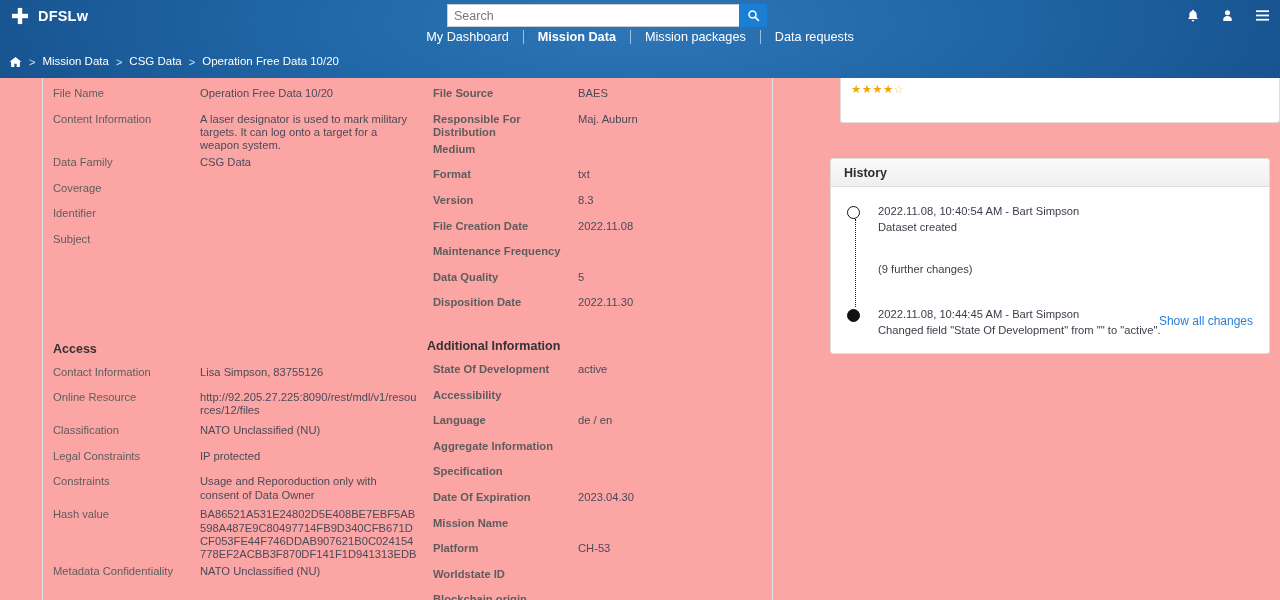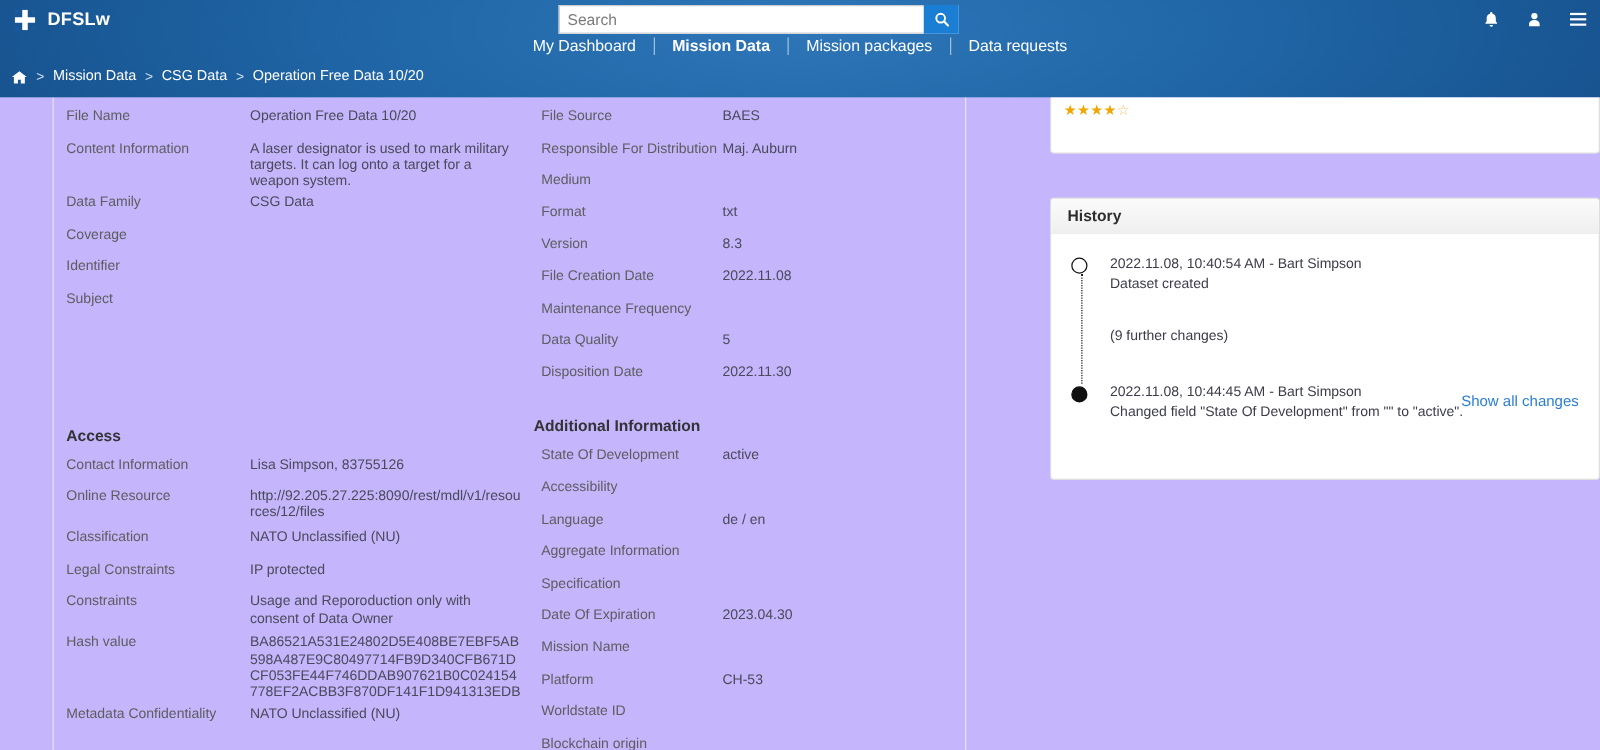--- a/index.html
+++ b/index.html
@@ -130,21 +130,21 @@
     white-space: nowrap;
   }
   .crumb.static { cursor: default; }
   .crumb-sep { color: #cfe0f0; font-size: 11px; line-height: 1; }
 
   
   .page {
     position: relative;
     width: 1280px;
     height: 522px;
-    background: #c4b5fd;
+    background: #fca5a5;
   }
 
   
   .detail {
     position: absolute;
     left: 0;
     top: 0;
     width: 773px;
     height: 522px;
     border-right: 1px solid #e2e2e2;
@@ -187,21 +187,21 @@
     color: #5d5d5d;
     line-height: 1.17;
   }
   .val {
     flex: 1 1 auto;
     font-size: 11.2px;
     color: #4a4a58;
     line-height: 1.18;
     word-break: break-word;
   }
-  .col.right .lbl { flex: 0 0 152px; padding-left: 7px; }
+  .col.right .lbl { flex: 0 0 152px; padding-left: 7px; font-weight: bold; }
   .row.multi { min-height: 33px; }
   .row.hash { min-height: 50px; }
 
   
   .aside {
     position: absolute;
     left: 774px;
     top: 0;
     width: 506px;
     height: 522px;
@@ -223,24 +223,24 @@
     border-top: none;
     border-radius: 0 0 3px 3px;
     padding: 6px 10px 0 10px;
   }
   .stars { font-size: 11.5px; letter-spacing: .3px; line-height: 1; }
   .star-on { color: #f0a500; }
   .star-off { color: #f2c875; }
 
   .history-card {
     position: absolute;
-    left: 66px;
+    left: 56px;
     top: 80px;
     width: 440px;
-    height: 226px;
+    height: 196px;
   }
   .card-head {
     height: 28px;
     background: linear-gradient(to bottom, #fbfbfb 0%, #efefef 100%);
     border-bottom: 1px solid #dddddd;
     display: flex;
     align-items: center;
     padding-left: 13px;
     border-radius: 3px 3px 0 0;
   }

